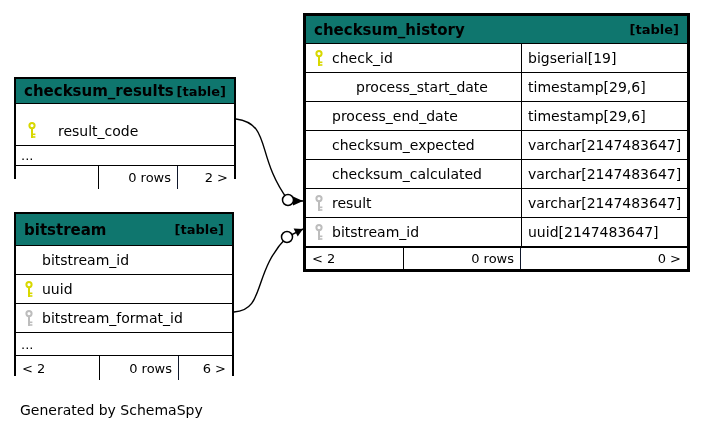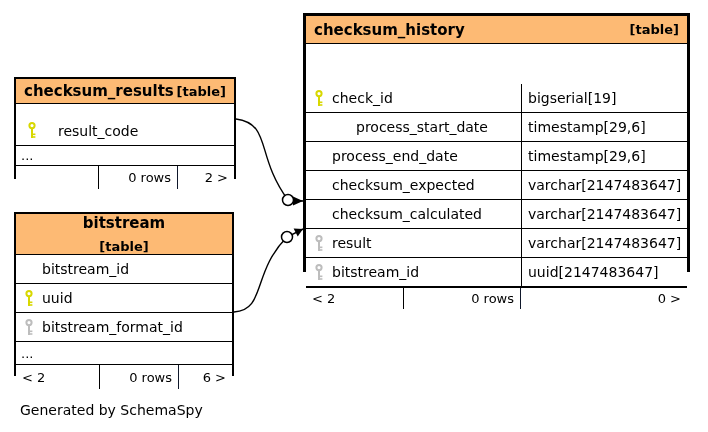--- a/index.html
+++ b/index.html
@@ -8,21 +8,21 @@
     font-family:"DejaVu Sans","Liberation Sans",sans-serif;color:#000;
     overflow:hidden;
   }
   #relations{position:absolute;left:0;top:0;z-index:1;}
   .table-card{
     position:absolute;background:#fff;border:2px solid #000;z-index:2;
     box-sizing:border-box;
   }
   .table-card.focus{border-width:3px;}
   .t-header{
-    background:#fdba74;border-bottom:1px solid #000;
+    background:#0f766e;border-bottom:1px solid #000;
     display:flex;align-items:center;justify-content:space-between;
     padding:0 8px;box-sizing:border-box;
   }
   .t-title{font-weight:bold;font-size:15px;}
   .t-badge{font-size:13px;font-weight:bold;}
   .t-row{
     display:flex;align-items:center;border-bottom:1px solid #000;
     box-sizing:border-box;font-size:14px;background:#fff;position:relative;
   }
   .t-row:last-of-type{border-bottom:none;}
@@ -77,21 +77,21 @@
     <span>...</span>
   </div>
   <div class="t-footer" style="height:23px;">
     <span class="f-cell" style="width:82px;"></span>
     <span class="f-cell mid" style="width:80px;">0 rows</span>
     <span class="f-cell right">2 &gt;</span>
   </div>
 </div>
 
 <div class="table-card" style="left:14px;top:212px;width:220px;height:164px;">
-  <div class="t-header" style="height:41px;flex-direction:column;">
+  <div class="t-header" style="height:32px;">
     <span class="t-title">bitstream</span>
     <span class="t-badge">[table]</span>
   </div>
   <div class="t-row" style="height:29px;">
     <span class="keyslot"></span>
     <span class="col-name">bitstream_id</span>
   </div>
   <div class="t-row" style="height:29px;">
     <span class="keyslot">
       <svg class="key-svg" width="8" height="17" viewBox="0 0 8 17">
@@ -123,21 +123,21 @@
     <span class="f-cell right">6 &gt;</span>
   </div>
 </div>
 
 <div class="table-card focus" style="left:303px;top:13px;width:387px;height:259px;">
   <div class="t-header" style="height:28px;">
     <span class="t-title">checksum_history</span>
     <span class="t-badge">[table]</span>
   </div>
 
-  <div class="t-row" style="height:29px;margin-top:40px;">
+  <div class="t-row" style="height:29px;">
     <span class="keyslot">
       <svg class="key-svg" width="8" height="17" viewBox="0 0 8 17">
         <circle cx="4" cy="3.6" r="2.6" fill="none" stroke="#d8d800" stroke-width="2"></circle>
         <rect x="3" y="6" width="2" height="10" fill="#d8d800"></rect>
         <rect x="5" y="11.5" width="2.4" height="1.6" fill="#d8d800"></rect>
         <rect x="5" y="14.2" width="2.4" height="1.6" fill="#d8d800"></rect>
       </svg>
     </span>
     <span class="col-name">check_id</span>
     <span class="col-type" style="width:166px;flex:0 0 166px;">bigserial[19]</span>

